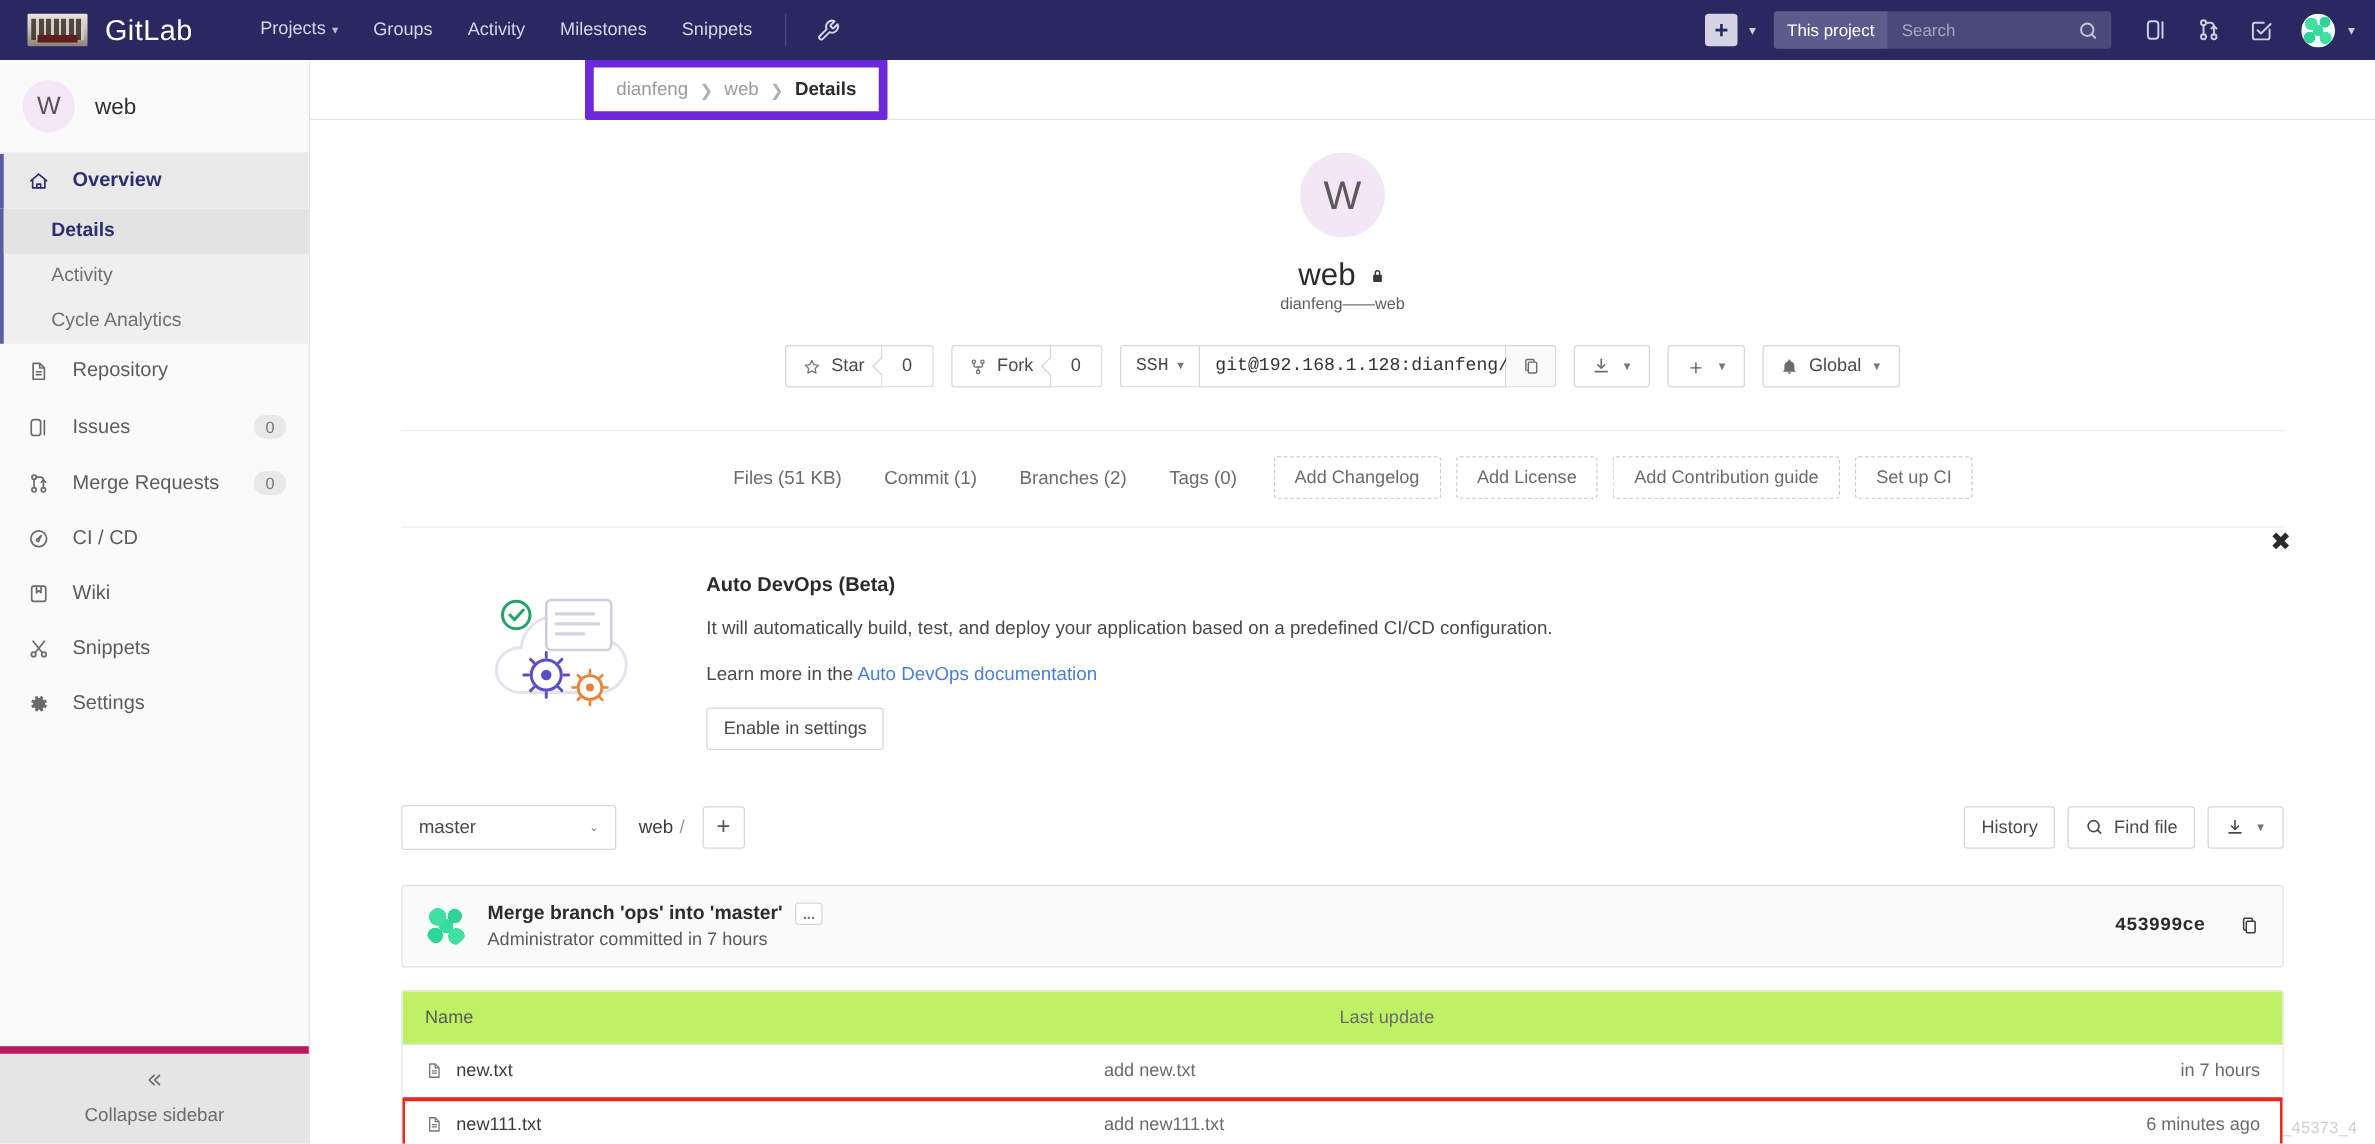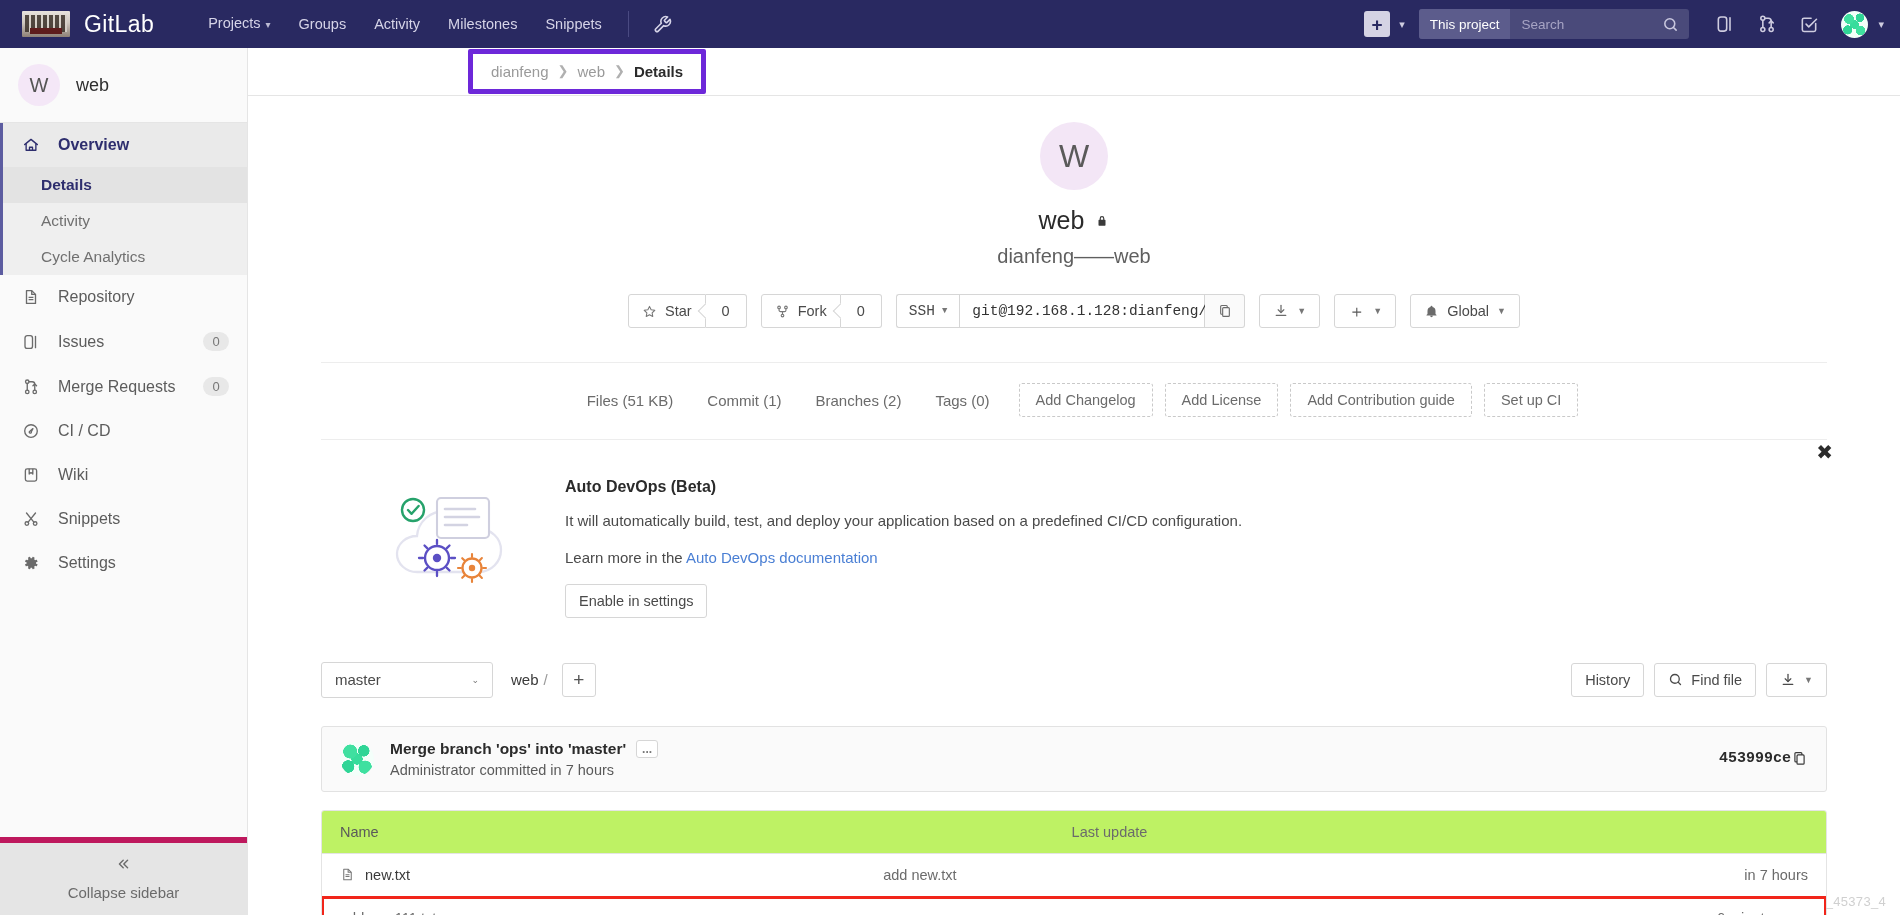--- a/index.html
+++ b/index.html
@@ -153,44 +153,44 @@
   }
 
   
   .main { flex:1; overflow:hidden; position:relative; background:#fff; }
   .breadcrumb-bar {
     border-bottom:1px solid #e5e5e5; height:48px;
     display:flex; align-items:center;
     padding-left:0;
   }
   .breadcrumb {
-    display:flex; align-items:flex-start; gap:9px;
+    display:flex; align-items:flex-end; gap:9px;
     font-size:15px; margin-left:220px;
-    border:5px solid #6d28d9; padding:9px 18px; border-radius:2px;
+    border:7px solid #6d28d9; padding:9px 18px; border-radius:2px;
   }
   .bc-link { color:#9a9a9a; text-decoration:none; cursor:pointer; }
   .bc-sep { color:#b0b0b0; font-size:13px; }
   .bc-current { color:#2b2b2b; font-weight:700; cursor:pointer; }
 
   .content {
     padding:0 72px;
     max-width:1650px; margin:0 auto;
   }
   .proj-head { text-align:center; padding:26px 0 0; }
   .proj-avatar-lg {
     width:68px; height:68px; border-radius:50%;
     background:#f3e6f6; color:#5a5a5a;
     display:flex; align-items:center; justify-content:center;
     font-size:32px; margin:0 auto 16px;
   }
   .proj-title {
     font-size:25px; color:#2b2b2b; font-weight:400;
     display:flex; align-items:center; justify-content:center; gap:11px;
   }
-  .proj-desc { font-size:20px; color:#5f5f5f; margin-top:10px; }
+  .proj-desc { font-size:13px; color:#5f5f5f; }
 
   .btn-row {
     display:flex; align-items:center; justify-content:center;
     gap:14px; margin-top:26px; flex-wrap:nowrap;
   }
   .btn {
     display:inline-flex; align-items:center; gap:8px;
     height:34px; padding:0 13px;
     border:1px solid #d6d6d6; background:#fff; border-radius:3px;
     font-size:14.5px; color:#4a4a4a; cursor:pointer; white-space:nowrap;
@@ -294,21 +294,21 @@
       radial-gradient(circle at 74% 74%, #3fe0a0 0 18%, transparent 19%),
       radial-gradient(circle at 50% 50%, #38dc9c 0 23%, transparent 24%),
       #f4fffa;
   }
   .commit-msg { font-size:15.5px; color:#2b2b2b; font-weight:600; display:flex; align-items:center; gap:10px;}
   .commit-ellipsis {
     border:1px solid #d6d6d6; border-radius:3px; background:#fff;
     font-size:12px; color:#777; padding:0 5px; line-height:16px; cursor:pointer;
   }
   .commit-sub { font-size:14.5px; color:#5a5a5a; margin-top:4px; }
-  .commit-right { margin-left:auto; display:flex; align-items:center; gap:0; }
+  .commit-right { margin-left:auto; display:flex; align-items:center; gap:27px; }
   .commit-sha { font-family:"Liberation Mono", monospace; font-size:15px; color:#2b2b2b; font-weight:700;}
 
   .file-table { margin-top:18px; border:1px solid #e4e4e4; border-radius:3px; overflow:hidden;}
   .ft-head {
     display:flex; background:#bef264; border-bottom:1px solid #e4e4e4;
     font-size:14.5px; color:#5a5a5a; padding:13px 18px;
   }
   .ft-row {
     display:flex; padding:13px 18px; font-size:14.5px; color:#3a3a3a;
     border-bottom:1px solid #1d4ed8; background:#fff; cursor:pointer;
@@ -716,20 +716,30 @@
                   <path d="M8.8 12.3h6.4M8.8 15.3h6.4"></path>
                 </svg>
             </span>
             <span>new.txt</span>
           </div>
           <div class="col-commit">add new.txt</div>
           <div class="col-update">in 7 hours</div>
         </div>
 
         <div class="ft-row highlight">
+          <div class="col-name">
+            <span>
+              <svg class="svg-i" width="15" height="15" viewBox="0 0 24 24" fill="none" stroke="#777" stroke-width="1.7" stroke-linejoin="round">
+                  <path d="M6 3.5h7l5 5V20.5H6z"></path>
+                  <path d="M13 3.5v5h5"></path>
+                  <path d="M8.8 12.3h6.4M8.8 15.3h6.4"></path>
+                </svg>
+            </span>
+            <span>new111.txt</span>
+          </div>
           <div class="col-commit">add new111.txt</div>
           <div class="col-update">6 minutes ago</div>
         </div>
       </div>
 
     </div>
 
     <div class="watermark">https://blog.csdn.net/weixin_45373_4</div>
   </div>
 </div>

